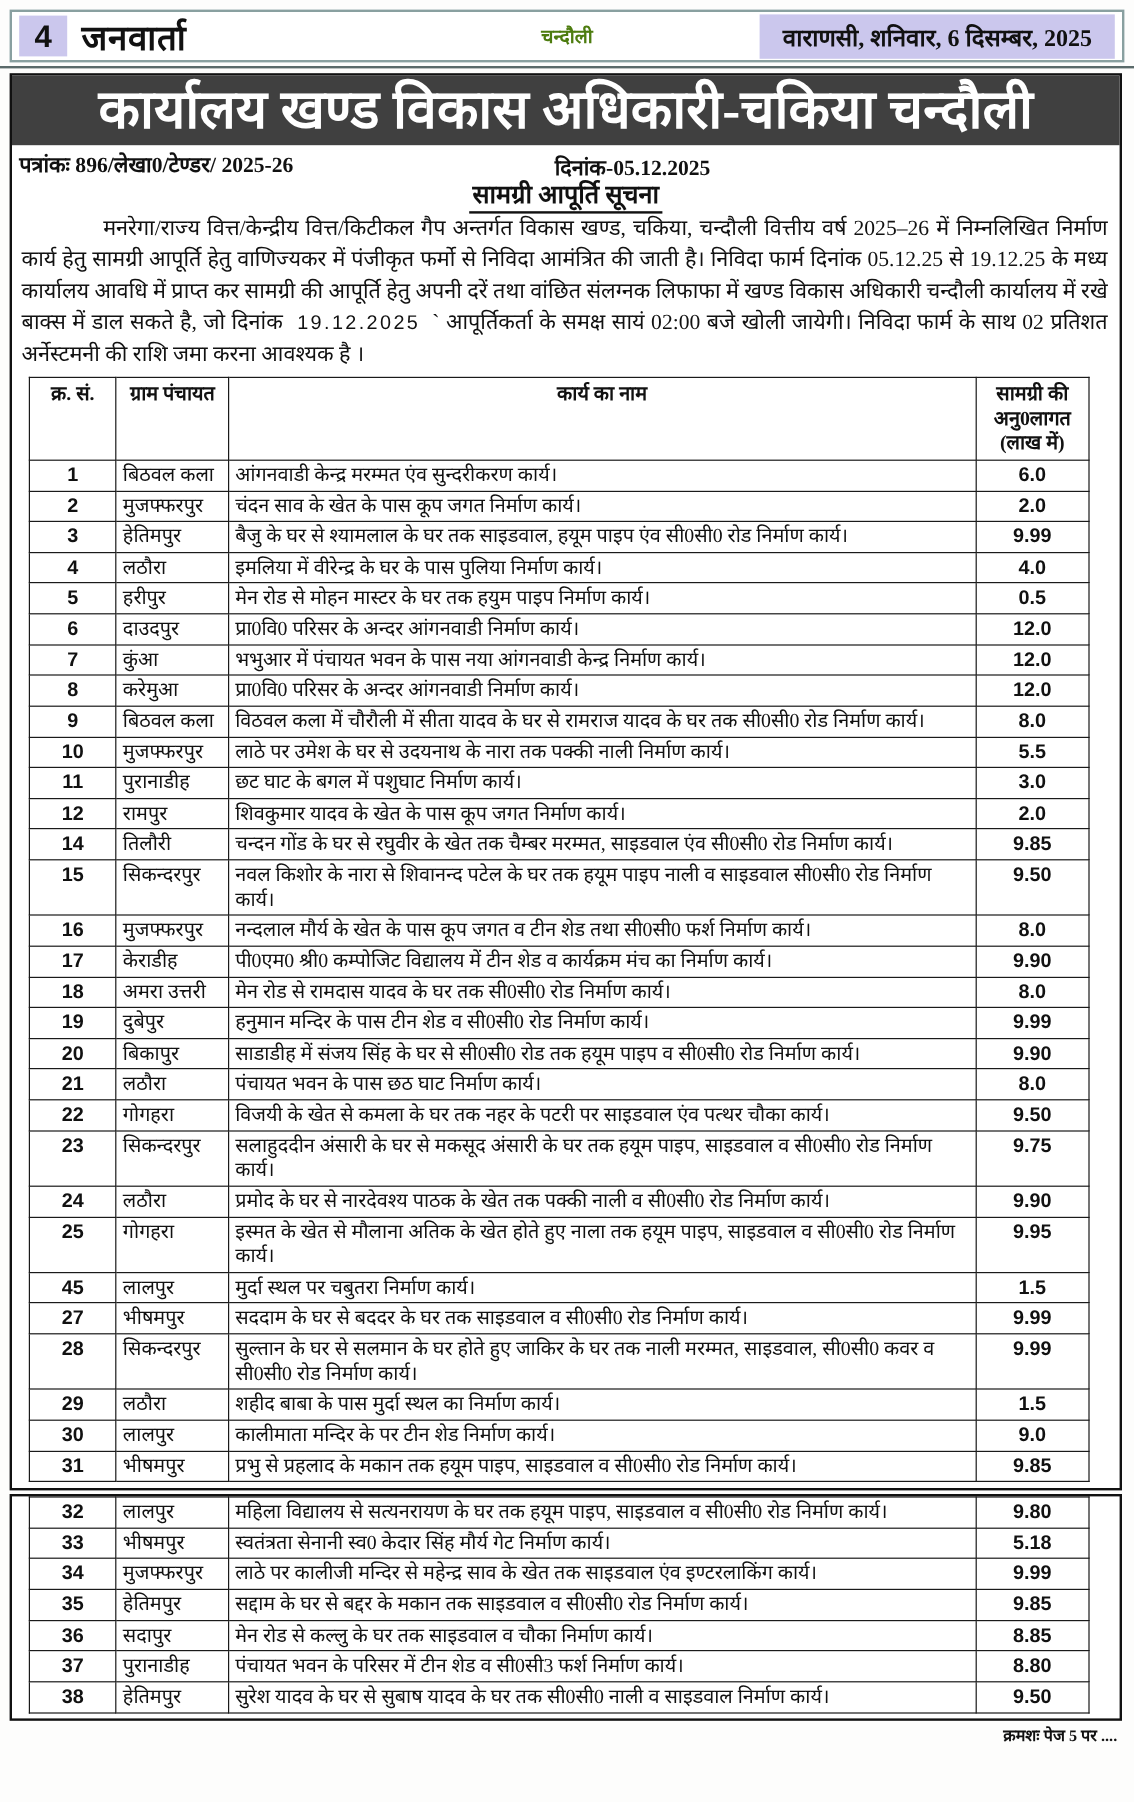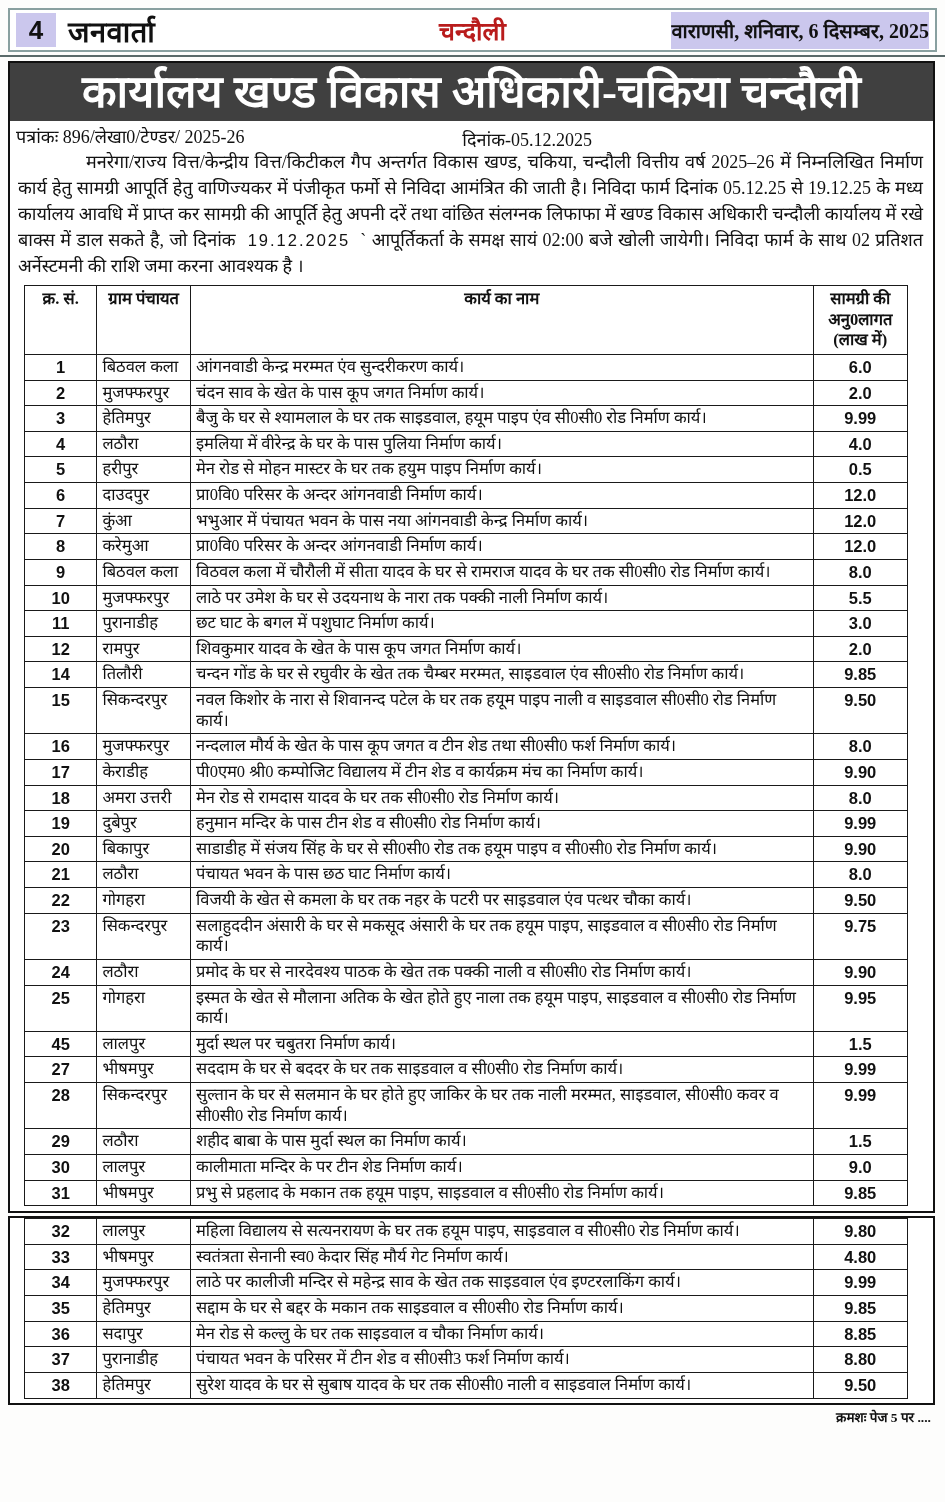--- a/index.html
+++ b/index.html
@@ -14,34 +14,34 @@
     margin:8px 8px 0 8px; height:44px; border:2px solid #89a0a0; background:#fff;
     display:grid; grid-template-columns:1fr auto 1fr; align-items:center; padding:0 6px;
   }
   .mast-left { display:flex; align-items:center; gap:12px; }
   .page-num {
     width:40px; height:34px; background:#cbc7ed; color:#111;
     font-family:"Liberation Sans",sans-serif; font-weight:bold; font-size:26px;
     display:flex; align-items:center; justify-content:center;
   }
   .paper-name { font-weight:bold; font-size:29px; letter-spacing:0.5px; }
-  .edition { color:#b91c1c; font-weight:bold; font-size:25px; text-align:center; }
+  .edition { color:#4d7c0f; font-weight:bold; font-size:16px; text-align:center; }
   .mast-right { display:flex; justify-content:flex-end; }
   .date-box {
-    background:#cbc7ed; font-weight:bold; font-size:20px; padding:5px 0; white-space:nowrap;
+    background:#cbc7ed; font-weight:bold; font-size:20px; padding:5px 19px; white-space:nowrap;
   }
   .mast-rule { height:2px; background:#5a6a6a; margin:3px 0 4px 0; }
   
   .notice-box { margin:0 10px 0 8px; border:2.5px solid #111; background:#fff; }
   .banner {
     background:#404040; color:#fff; text-align:center;
     font-weight:bold; font-size:45px; line-height:58px; height:58px;
     letter-spacing:0px; white-space:nowrap; overflow:hidden;
   }
-  .letter-line { position:relative; font-weight:normal; font-size:18px; padding:3px 10px 0 6px; height:26px; }
+  .letter-line { position:relative; font-weight:bold; font-size:18px; padding:3px 10px 0 6px; height:26px; }
   .letter-date { position:absolute; left:49%; top:6px; }
   .subject-wrap { text-align:center; height:28px; }
   .subject {
     display:inline-block; font-weight:bold; font-size:21px;
     border-bottom:2px solid #111; padding:0 3px 1px 3px;
   }
   .body-para {
     font-size:18px; line-height:26px; text-align:justify;
     padding:2px 10px 4px 8px; text-indent:68px;
   }
@@ -96,20 +96,23 @@
   <div class="mast-rule"></div>
 
   <section class="notice-box">
     <div class="banner">कार्यालय खण्ड विकास अधिकारी-चकिया चन्दौली</div>
 
     <div class="letter-line">
       <span>पत्रांकः 896/लेखा0/टेण्डर/ 2025-26</span>
       <span class="letter-date">दिनांक-05.12.2025</span>
     </div>
 
+    <div class="subject-wrap">
+      <span class="subject">सामग्री आपूर्ति सूचना</span>
+    </div>
 
     <p class="body-para"><span>मनरेगा/राज्य वित्त/केन्द्रीय वित्त/किटीकल गैप अन्तर्गत विकास खण्ड, चकिया, चन्दौली वित्तीय वर्ष 2025–26 में निम्नलिखित निर्माण कार्य हेतु सामग्री आपूर्ति हेतु वाणिज्यकर में पंजीकृत फर्मो से निविदा आमंत्रित की जाती है। निविदा फार्म दिनांक 05.12.25 से 19.12.25 के मध्य कार्यालय आवधि में प्राप्त कर सामग्री की आपूर्ति हेतु अपनी दरें तथा वांछित संलग्नक लिफाफा में खण्ड विकास अधिकारी चन्दौली कार्यालय में रखे बाक्स में डाल सकते है, जो दिनांक</span><span class="hl-date">19.12.2025</span><span>` आपूर्तिकर्ता के समक्ष सायं 02:00 बजे खोली जायेगी। निविदा फार्म के साथ 02 प्रतिशत अर्नेस्टमनी की राशि जमा करना आवश्यक है ।</span></p>
 
     <table class="works">
       <colgroup>
           <col class="c-sno">
           <col class="c-gp">
           <col class="c-work">
           <col class="c-cost">
         </colgroup>
@@ -318,21 +321,21 @@
           <tr>
             <td class="sno">32</td>
             <td class="gp">लालपुर</td>
             <td class="work">महिला विद्यालय से सत्यनरायण के घर तक हयूम पाइप, साइडवाल व सी0सी0 रोड निर्माण कार्य।</td>
             <td class="cost">9.80</td>
           </tr>
           <tr>
             <td class="sno">33</td>
             <td class="gp">भीषमपुर</td>
             <td class="work">स्वतंत्रता सेनानी स्व0 केदार सिंह मौर्य गेट निर्माण कार्य।</td>
-            <td class="cost">4.80</td>
+            <td class="cost">5.18</td>
           </tr>
           <tr>
             <td class="sno">34</td>
             <td class="gp">मुजफ्फरपुर</td>
             <td class="work">लाठे पर कालीजी मन्दिर से महेन्द्र साव के खेत तक साइडवाल एंव इण्टरलाकिंग कार्य।</td>
             <td class="cost">9.99</td>
           </tr>
           <tr>
             <td class="sno">35</td>
             <td class="gp">हेतिमपुर</td>

